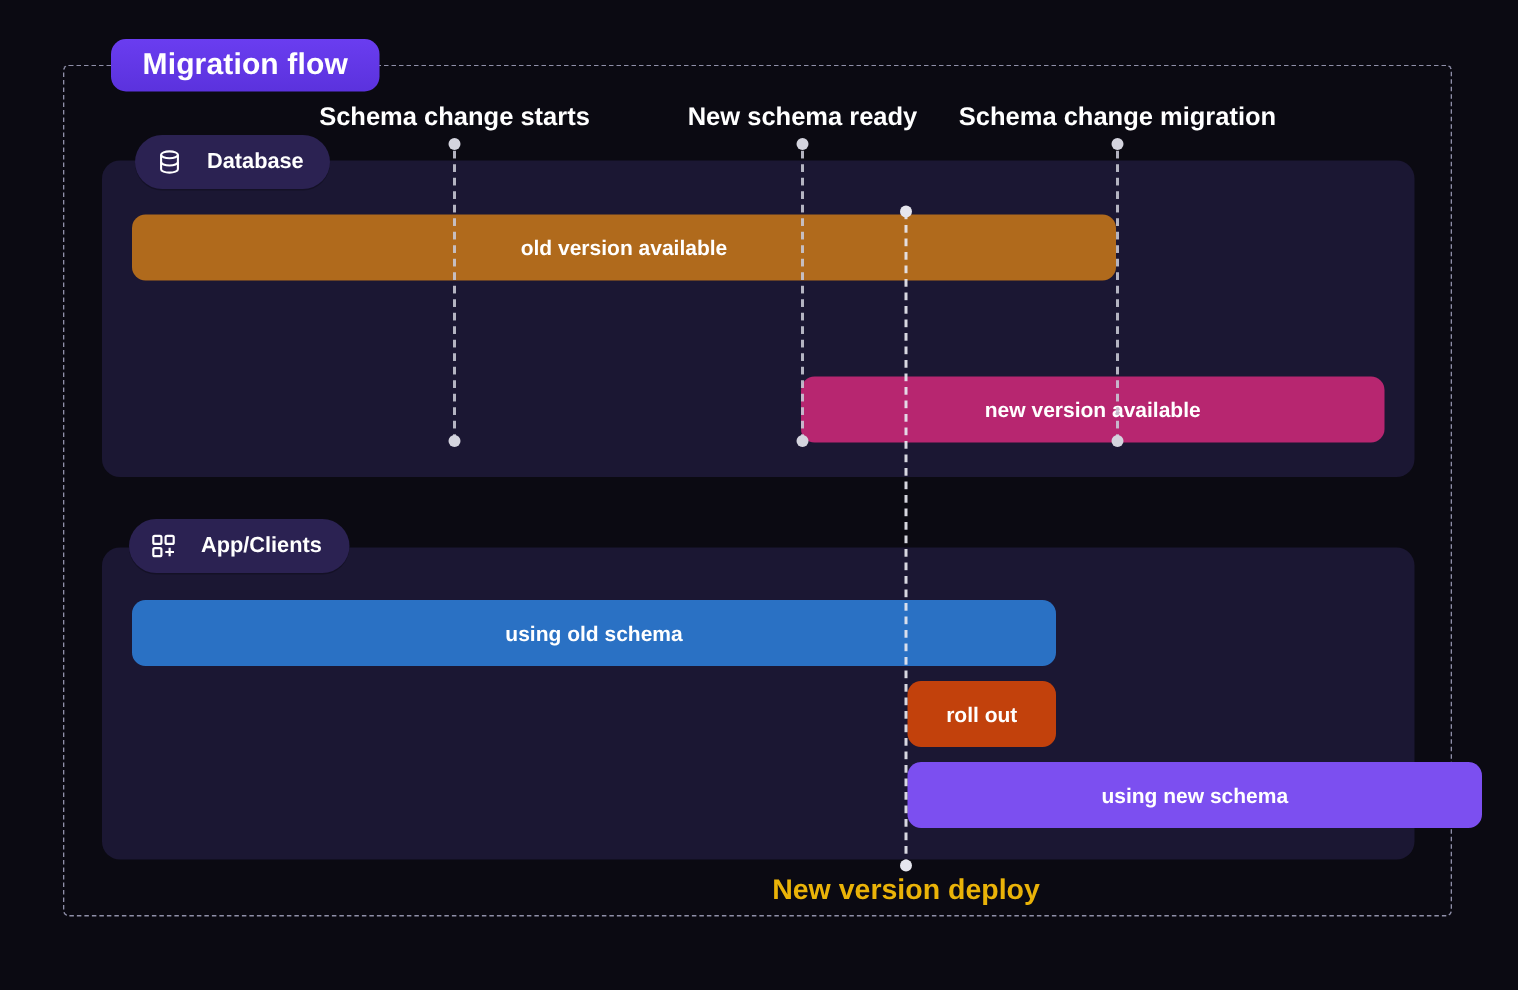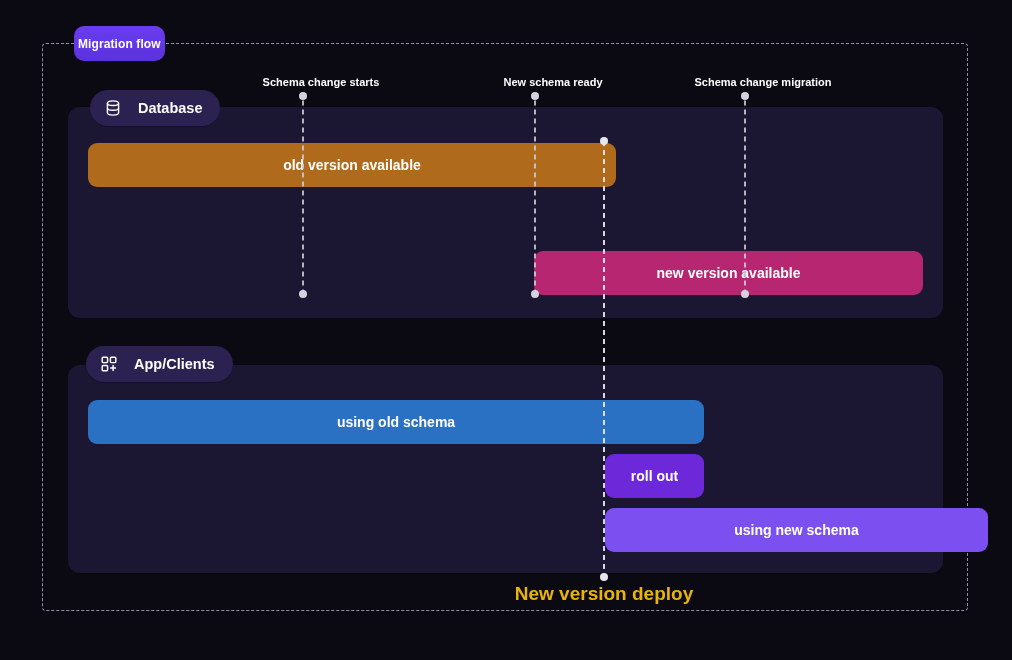--- a/index.html
+++ b/index.html
@@ -32,27 +32,27 @@
     border-radius: 4px;
     box-sizing: border-box;
   }
 
   
   .title-pill {
     position: absolute;
     left: 74px;
     top: 26px;
     height: 35px;
-    padding: 0 4px;
+    padding: 0 21px;
     display: flex;
     align-items: center;
     background: linear-gradient(180deg, #6a3df0 0%, #5b32dd 100%);
     border-radius: 10px;
     color: #ffffff;
-    font-size: 12px;
+    font-size: 20px;
     font-weight: bold;
     letter-spacing: 0.1px;
     z-index: 6;
   }
 
   
   .panel {
     position: absolute;
     left: 68px;
     width: 875px;
@@ -112,23 +112,22 @@
   .marker .dot.top { top: -4px; }
   .marker .dot.bot { bottom: -4px; }
   .marker .mlabel {
     position: absolute;
     bottom: 100%;
     margin-bottom: 8px;
     left: 1px;
     transform: translateX(-50%);
     white-space: nowrap;
     color: #ffffff;
-    font-size: 11px;
-    font-weight: bold;
-    margin-left: 18px;
+    font-size: 17px;
+    font-weight: bold;
   }
 
   
   .deploy-marker {
     position: absolute;
     left: 603px;
     top: 141px;
     height: 436px;
     width: 2px;
     z-index: 8;
@@ -231,34 +230,34 @@
     <div class="dot bot"></div>
   </div>
 
   <div class="marker" style="left:744px; top:96px; height:198px;">
     <div class="mlabel">Schema change migration</div>
     <div class="vline"></div>
     <div class="dot top"></div>
     <div class="dot bot"></div>
   </div>
 
-  <div class="bar" style="left:88px; top:143px; width:528px; background:#b06a1c;">
+  <div class="bar" style="left:88px; top:143px; width:656px; background:#b06a1c;">
     <span>old version available</span>
   </div>
 
 
   <div class="bar" style="left:88px; top:400px; width:616px; background:#2a71c4;">
     <span>using old schema</span>
   </div>
 
   <div class="bar" style="left:534px; top:251px; width:389px; background:#b72670;">
     <span>new version available</span>
   </div>
 
-  <div class="bar" style="left:605px; top:454px; width:99px; background:#6d28d9;">
+  <div class="bar" style="left:605px; top:454px; width:99px; background:#c2410c;">
     <span>roll out</span>
   </div>
 
   <div class="bar" style="left:605px; top:508px; width:383px; background:#7c4ff0;">
     <span>using new schema</span>
   </div>
 
   <div class="deploy-marker">
     <div class="vline"></div>
     <div class="dot top"></div>

